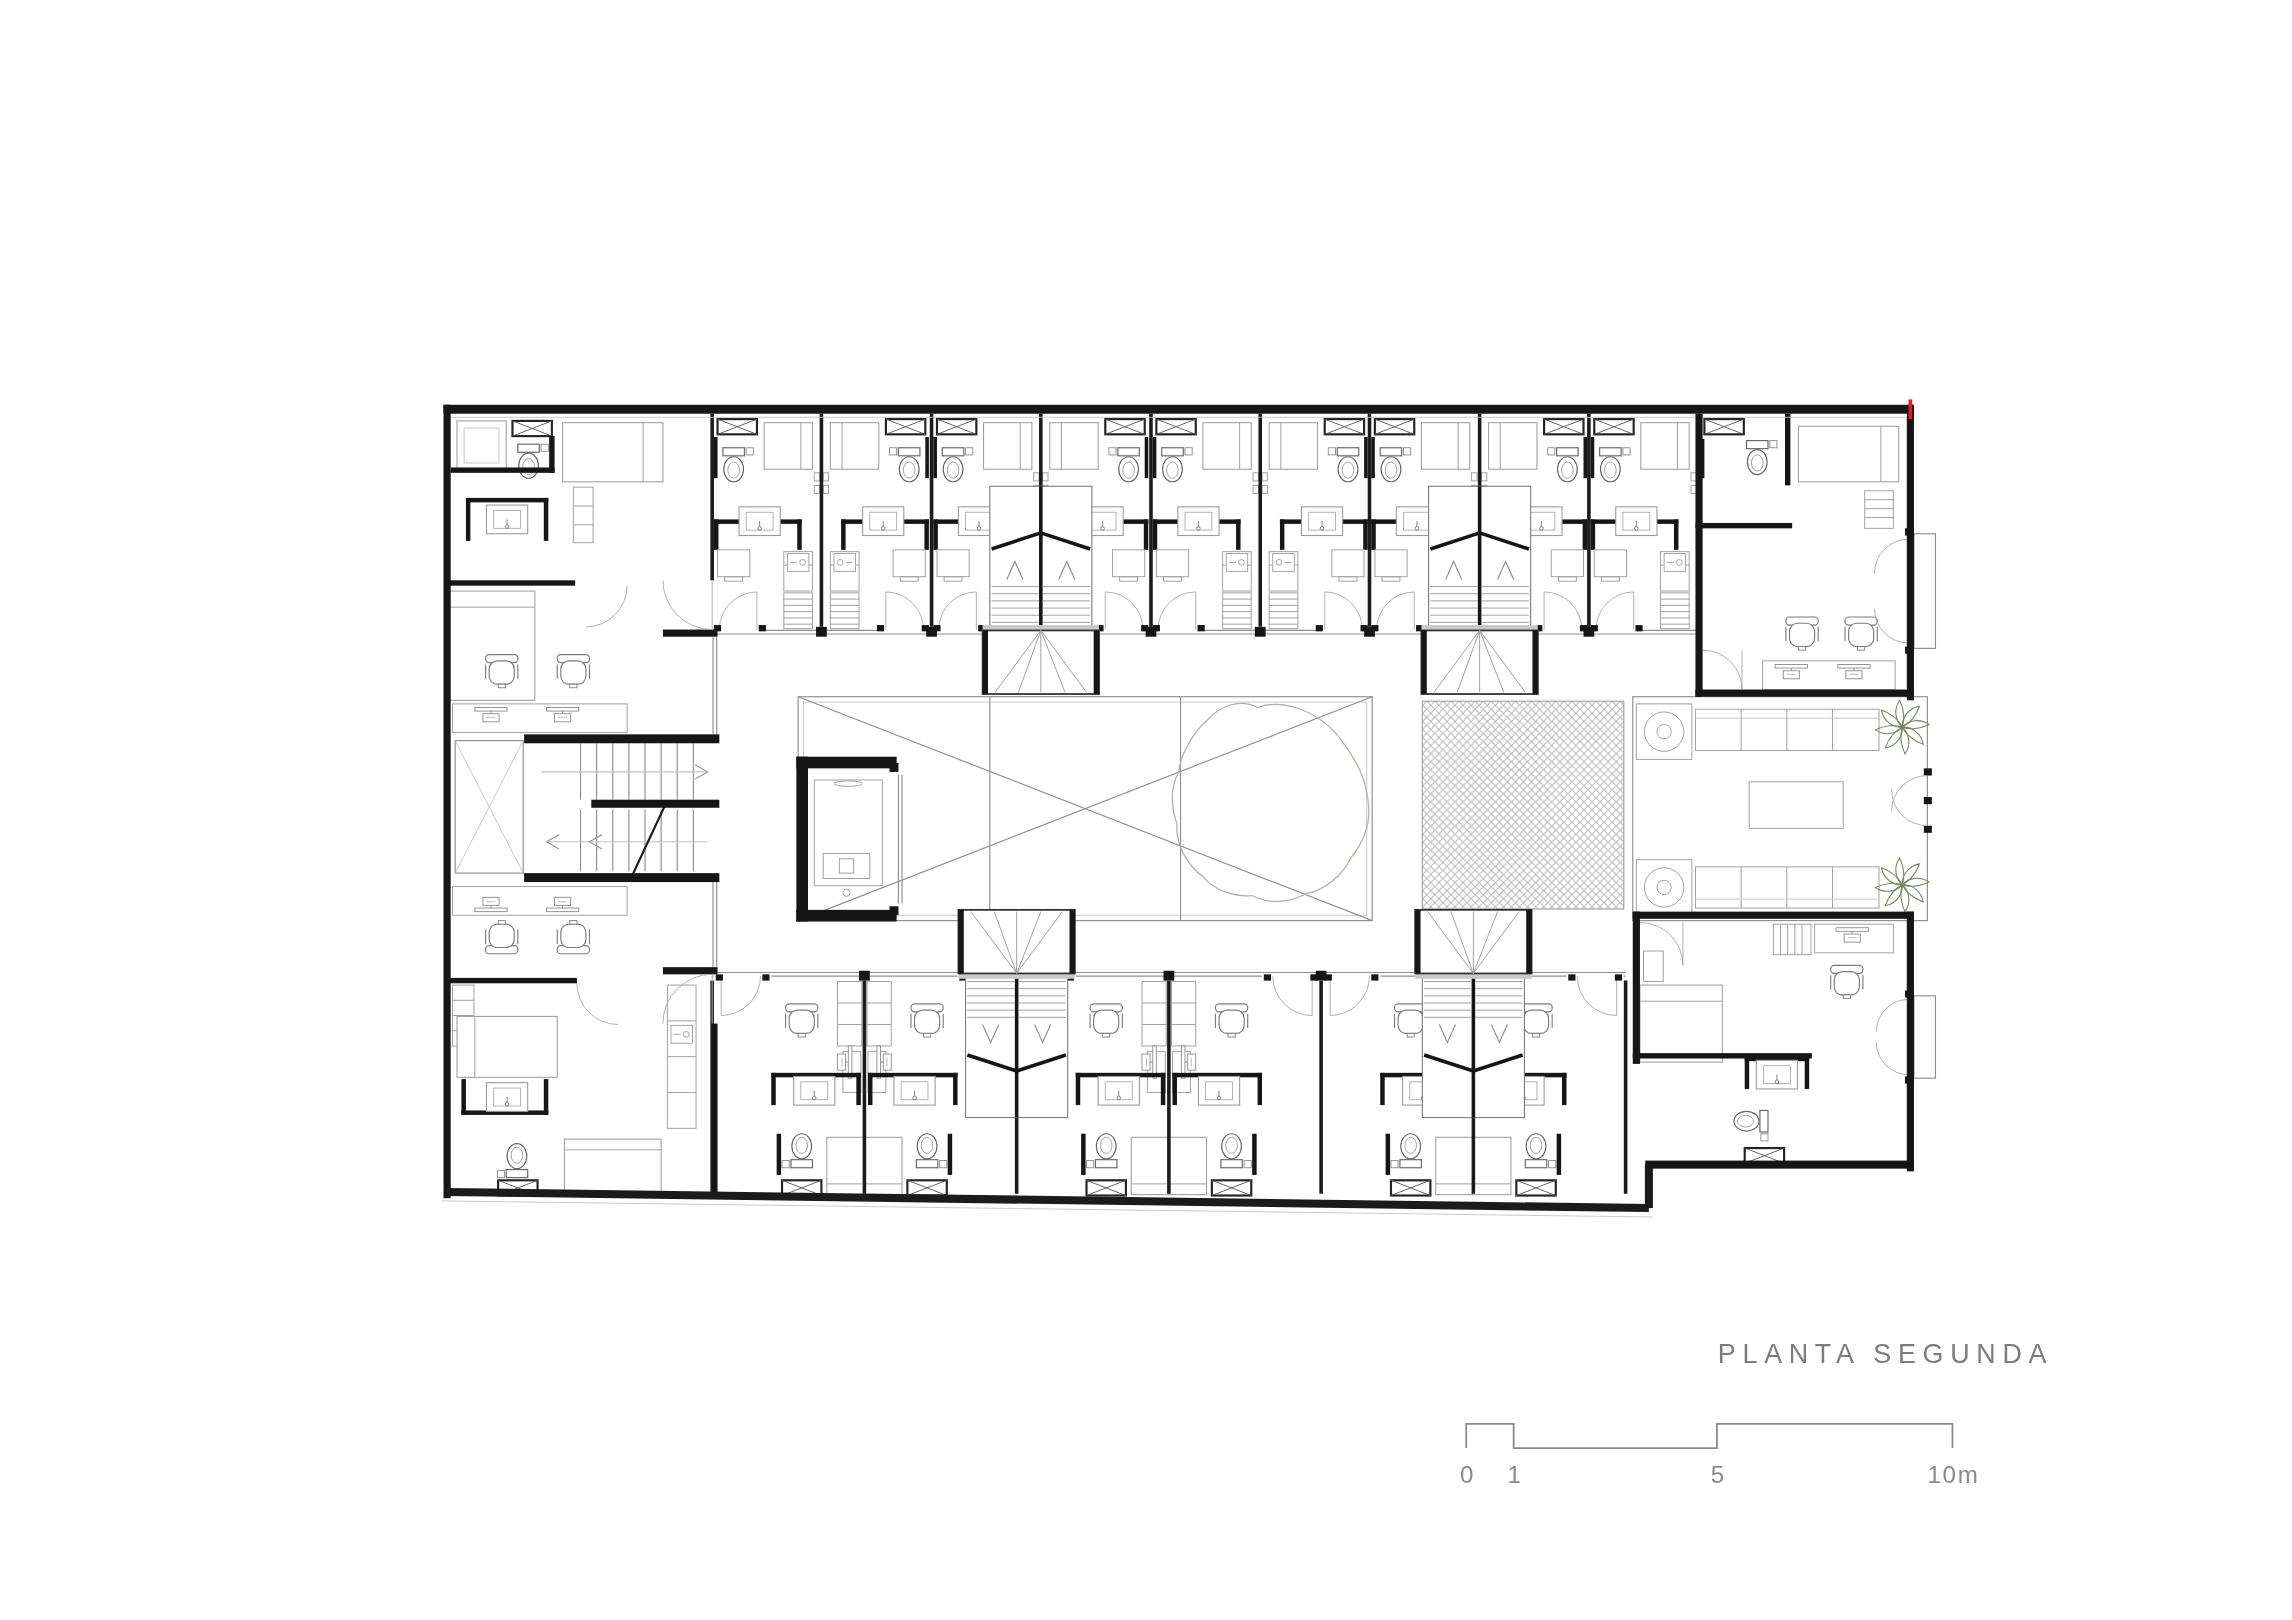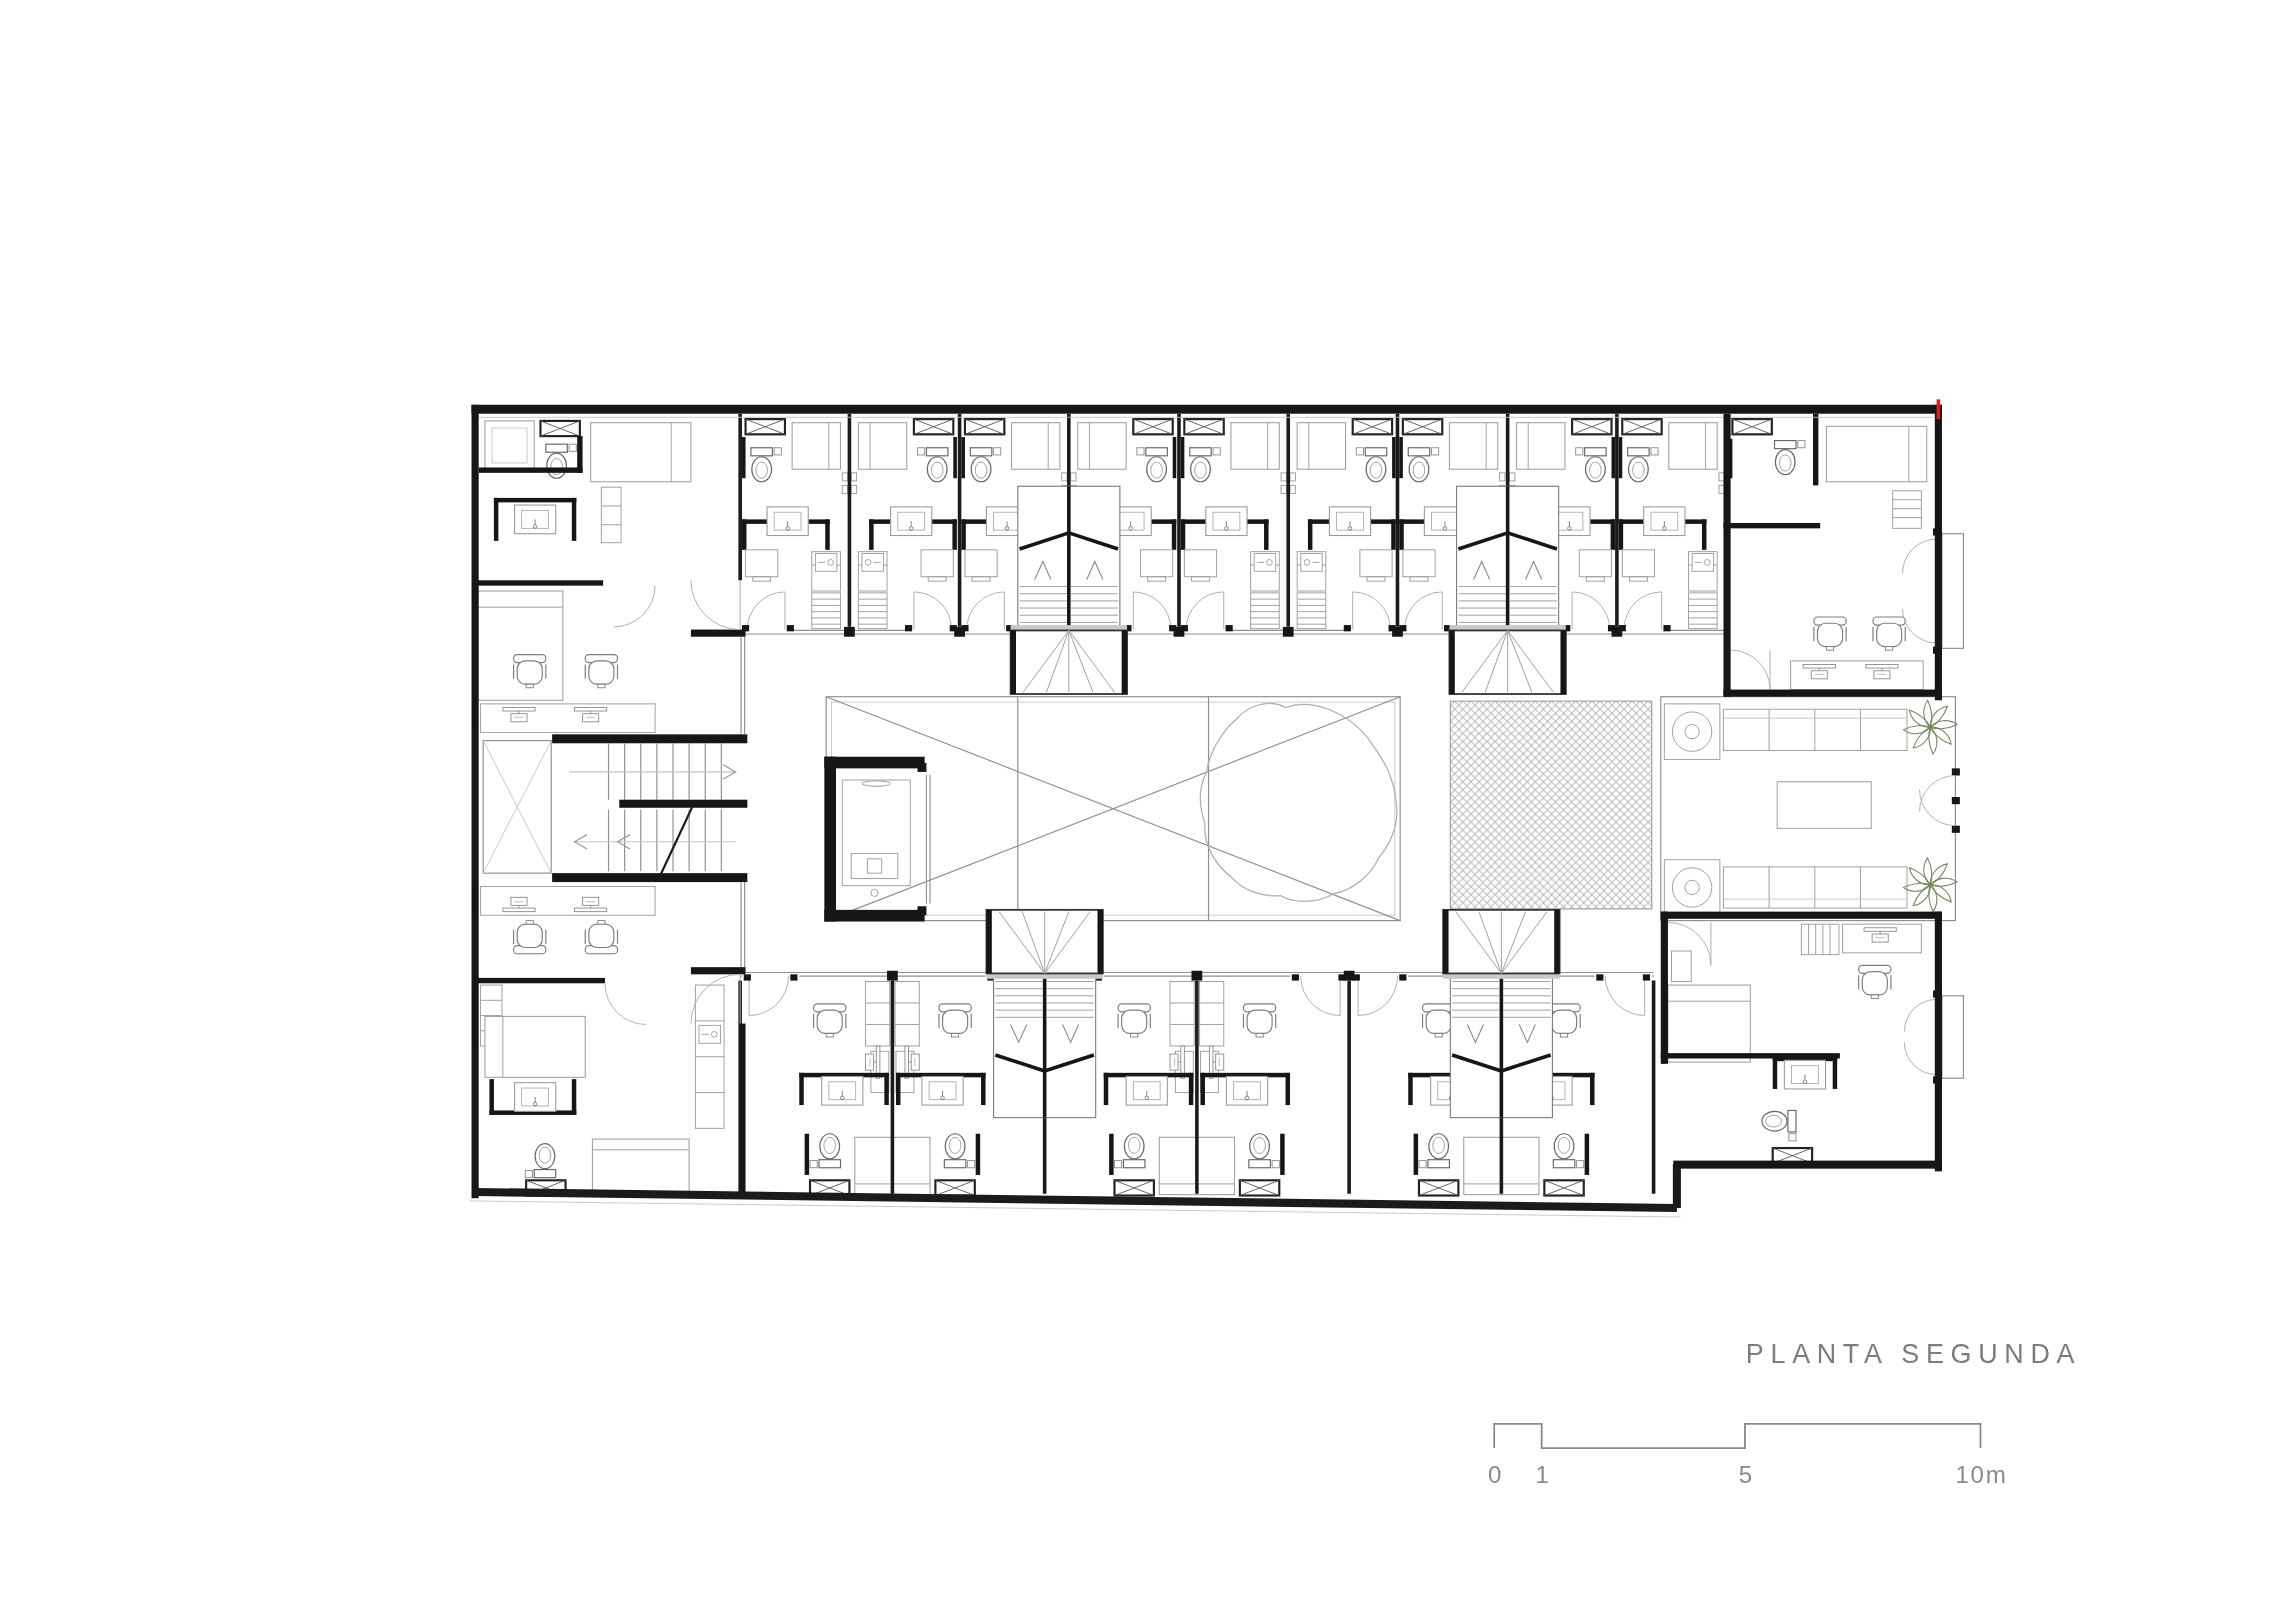--- a/index.html
+++ b/index.html
@@ -1,17 +1,17 @@
 <!DOCTYPE html>
 <html style="font-size:14.3px"><head>
 <meta charset="utf-8">
 <style>
   html,body{margin:0;padding:0;background:#ffffff;}
   .page{position:relative;width:2112px;height:1620px;background:#fff;overflow:hidden;
-        font-family:"Liberation Sans", sans-serif;margin-left:28px;}
+        font-family:"Liberation Sans", sans-serif;}
   svg{position:absolute;left:0;top:0;}                 
   .kf  {fill:#161616;stroke:none;}                 
   .m   {stroke:#8f8f8f;fill:none;stroke-width:1.3;}
   .f   {stroke:#a0a0a0;fill:#ffffff;stroke-width:1.2;} 
   .fo  {stroke:#a0a0a0;fill:none;stroke-width:1.1;} 
   .thin{stroke:#c4c4c4;fill:none;stroke-width:1;}
   .door{stroke:#b0b0b0;fill:none;stroke-width:1.1;}
   .txt {fill:#7c7c7c;letter-spacing:7.5px;font-size:30px;}
   .stxt{fill:#8a8a8a;letter-spacing:2px;font-size:27px;}
 </style>

